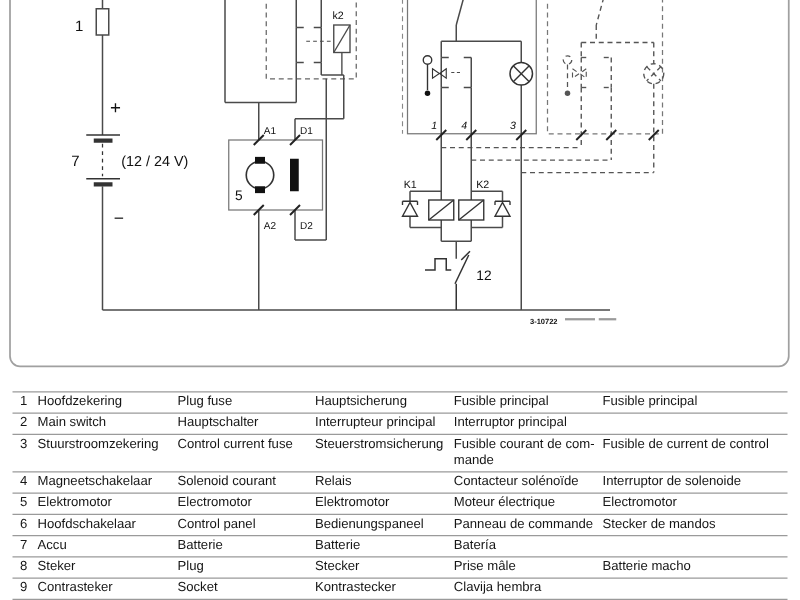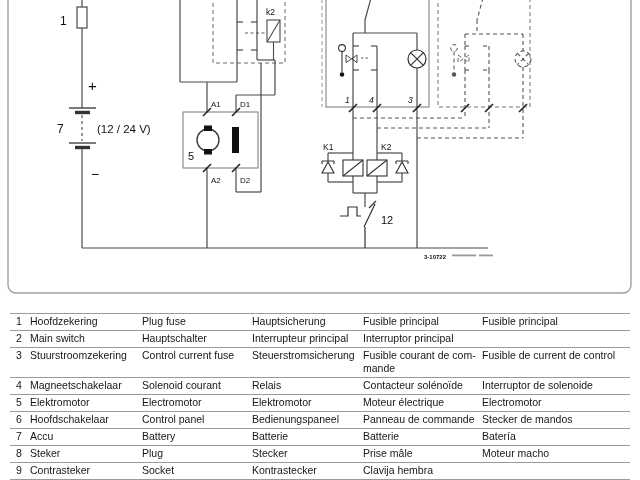--- a/index.html
+++ b/index.html
@@ -291,32 +291,31 @@
       <span class="c num">6</span>
       <span class="c">Hoofdschakelaar</span>
       <span class="c">Control panel</span>
       <span class="c">Bedienungspaneel</span>
       <span class="c">Panneau de commande</span>
       <span class="c">Stecker de mandos</span>
     </div>
     <div class="trow">
       <span class="c num">7</span>
       <span class="c">Accu</span>
-      <span class="c">Battery</span>
       <span class="c">Batterie</span>
       <span class="c">Batterie</span>
       <span class="c">Batería</span>
     </div>
     <div class="trow">
       <span class="c num">8</span>
       <span class="c">Steker</span>
       <span class="c">Plug</span>
       <span class="c">Stecker</span>
       <span class="c">Prise mâle</span>
-      <span class="c">Moteur macho</span>
+      <span class="c">Batterie macho</span>
     </div>
     <div class="trow">
       <span class="c num">9</span>
       <span class="c">Contrasteker</span>
       <span class="c">Socket</span>
       <span class="c">Kontrastecker</span>
       <span class="c">Clavija hembra</span>
     </div>
     <div class="trow">
       

